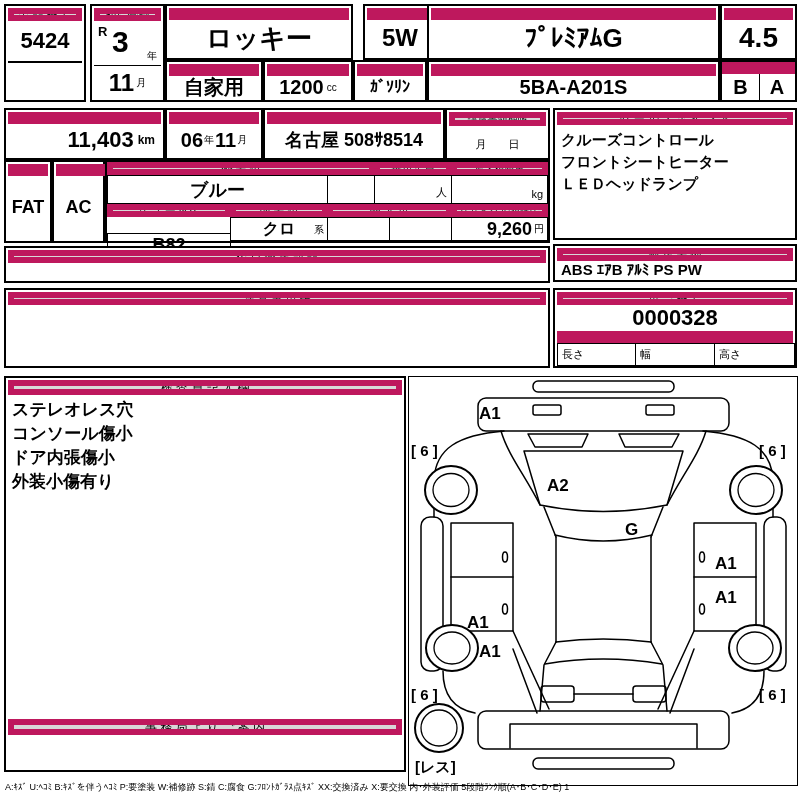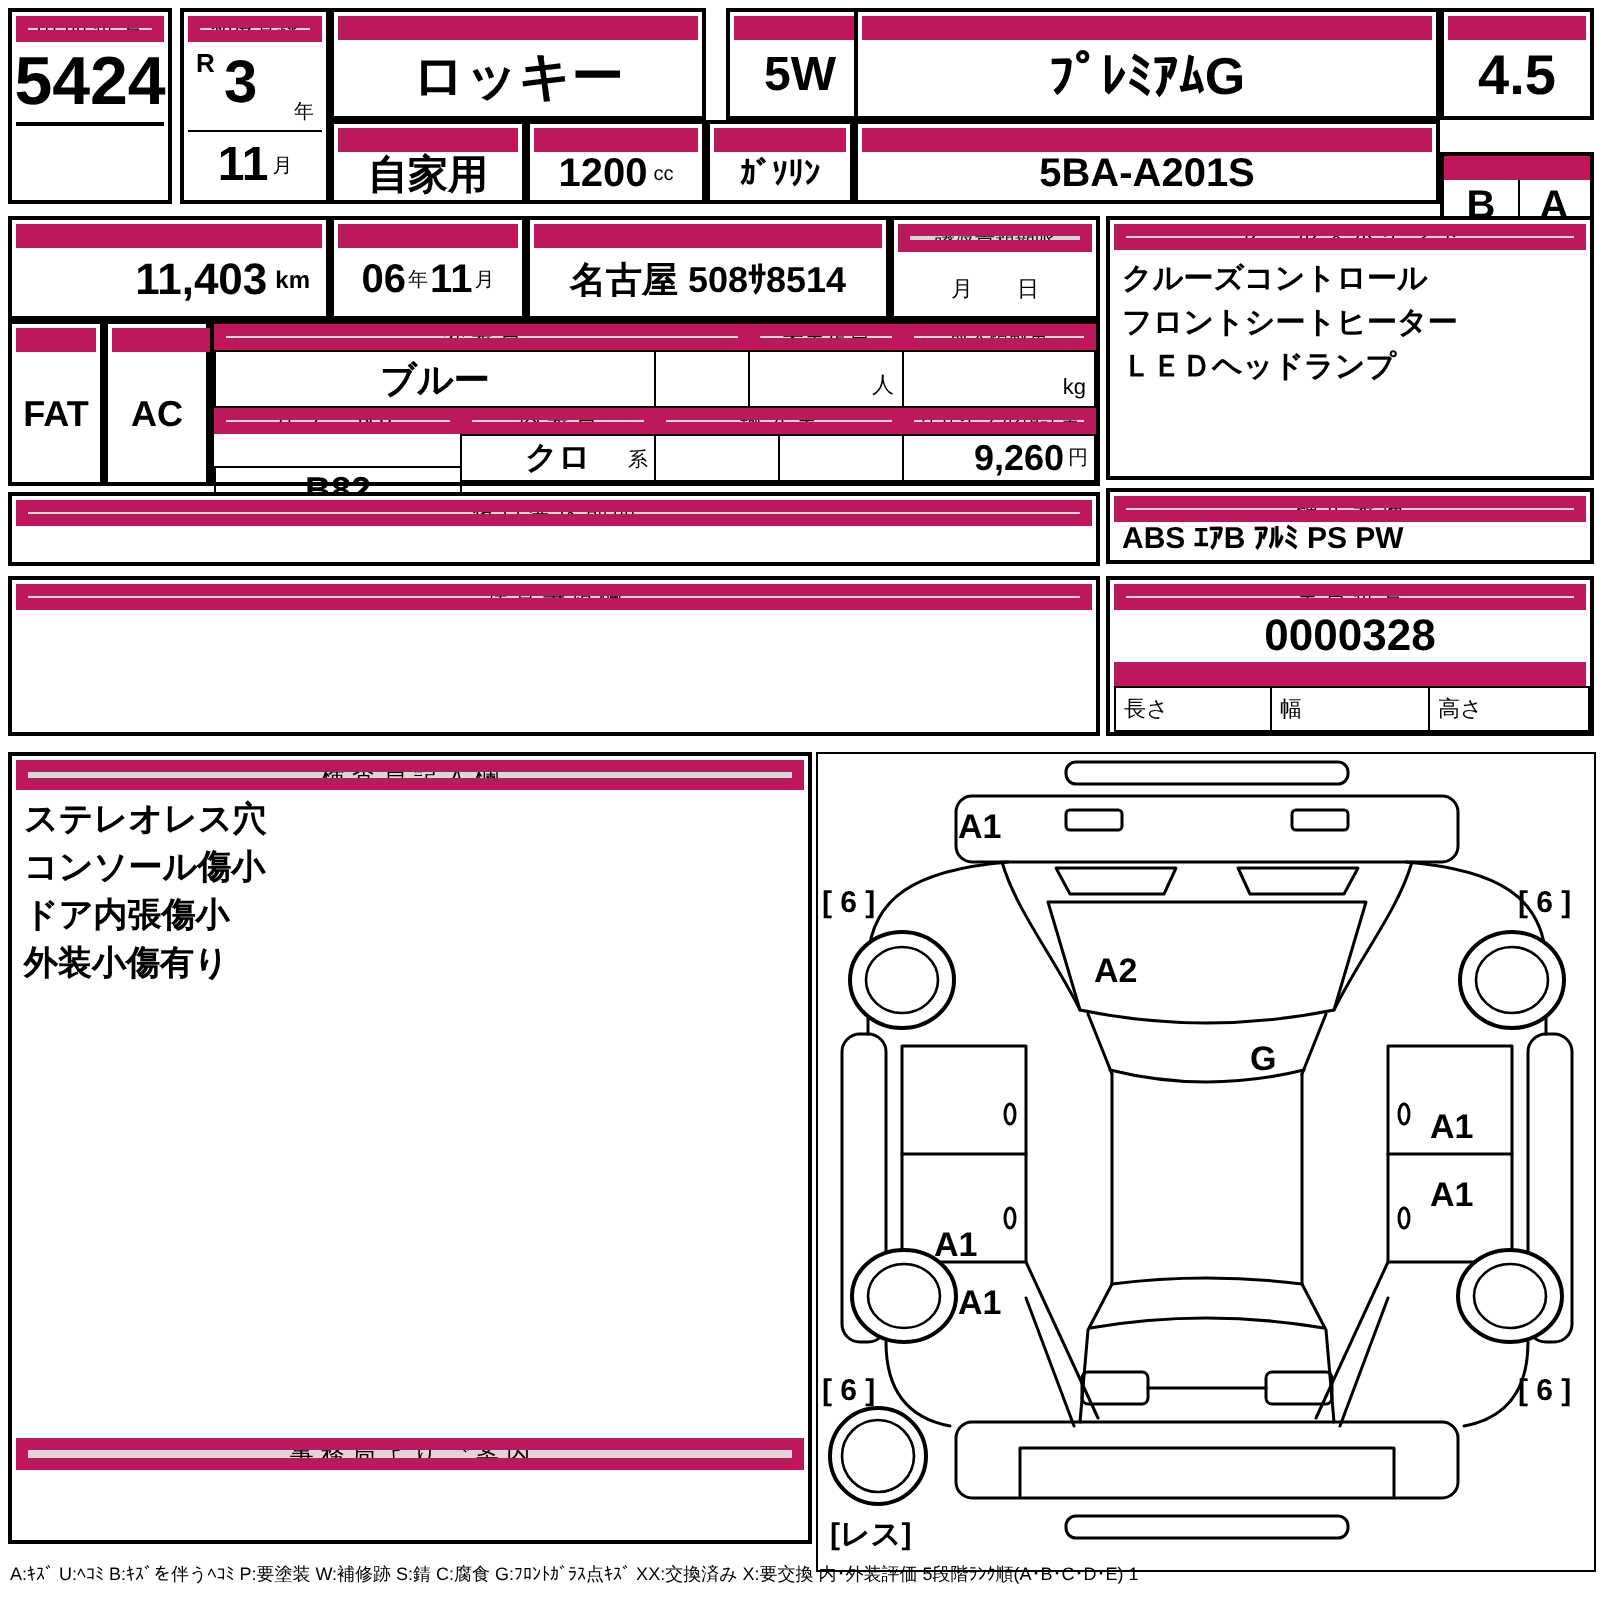--- a/index.html
+++ b/index.html
@@ -11,21 +11,21 @@
         display:flex;align-items:center;justify-content:center;font-size:11px;
         white-space:nowrap;overflow:hidden;line-height:1;}
   .cell{position:absolute;border:1px solid #000;box-sizing:border-box;display:flex;
         align-items:center;justify-content:center;white-space:nowrap;}
   .val{display:flex;align-items:center;justify-content:center;position:absolute;
        font-weight:bold;white-space:nowrap;}
   .unit{font-weight:bold;}
   .fs9{font-size:9px}.fs10{font-size:10px}.fs11{font-size:11px}.fs12{font-size:12px}
   .fs13{font-size:13px}.fs15{font-size:15px}.fs16{font-size:16px}.fs18{font-size:18px}
   .fs20{font-size:20px}.fs22{font-size:22px}.fs24{font-size:24px}.fs26{font-size:26px}
-  .fs28{font-size:28px}.fs30{font-size:30px}.fs34{font-size:34px}
+  .fs28{font-size:28px}.fs30{font-size:30px}.fs34{font-size:22px}
   .lines{position:absolute;font-weight:bold;}
   .lines div{line-height:22px;}
   svg text{font-family:"Liberation Sans","DejaVu Sans",sans-serif;font-weight:bold;}
 </style>
 </head>
 <body>
 
 <div class="sheet">
 
   <div class="blk" style="left:4px;top:4px;width:82px;height:98px;">
@@ -82,21 +82,21 @@
   <div class="blk" style="left:427px;top:60px;width:293px;height:42px;">
     <div class="band" style="left:2px;right:2px;top:2px;height:12px;">型 式</div>
     <div class="val fs20" style="left:2px;right:2px;top:14px;bottom:2px;">5BA-A201S</div>
   </div>
 
   <div class="blk" style="left:720px;top:4px;width:77px;height:56px;">
     <div class="band" style="left:2px;right:2px;top:2px;height:12px;">評価点</div>
     <div class="val fs28" style="left:2px;right:2px;top:14px;bottom:2px;">4.5</div>
   </div>
 
-  <div class="blk" style="left:720px;top:76px;width:77px;height:42px;">
+  <div class="blk" style="left:720px;top:60px;width:77px;height:42px;">
     <div class="band" style="left:0px;top:0px;width:37px;height:12px;">外装</div>
     <div class="band" style="left:36px;top:0px;width:37px;height:12px;">内装</div>
     <div class="val fs20" style="left:0px;top:12px;width:37px;bottom:0;border-right:1px solid #000;">B</div>
     <div class="val fs20" style="left:37px;top:12px;width:36px;bottom:0;">A</div>
   </div>
 
   <div class="blk" style="left:4px;top:108px;width:161px;height:52px;">
     <div class="band" style="left:2px;right:2px;top:2px;height:12px;">走  行</div>
     <div style="position:absolute;left:2px;right:8px;top:14px;bottom:2px;display:flex;align-items:center;justify-content:flex-end;gap:4px;">
       <span class="fs22" style="font-weight:bold;">11,403</span>

